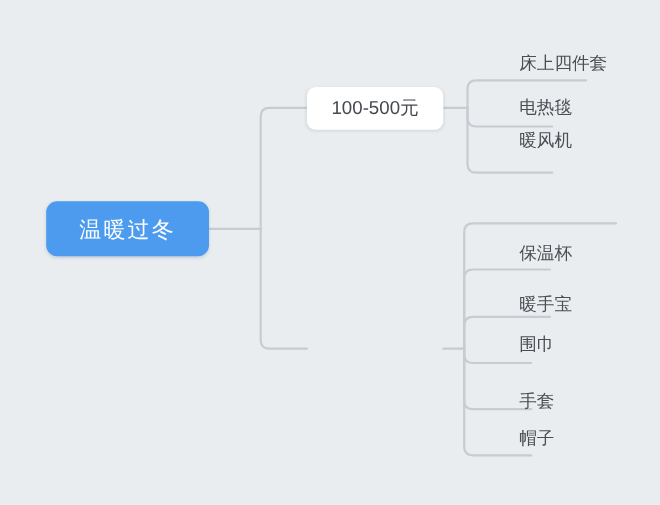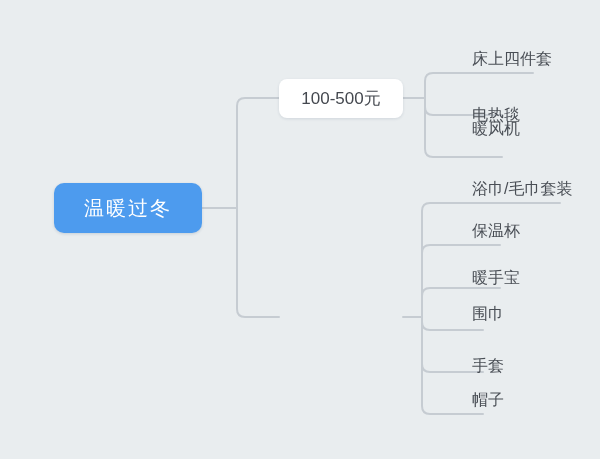--- a/index.html
+++ b/index.html
@@ -17,21 +17,20 @@
     display:flex;align-items:center;justify-content:center;
     box-sizing:border-box;
     cursor:default;
     text-align:right;
   }
   .root-node{
     left:42px;top:183px;width:148px;height:50px;
     background:#4d9bee;border-radius:10px;
     color:#ffffff;font-size:20px;letter-spacing:2px;
     box-shadow:0 1px 3px rgba(40,70,110,.18);
-    margin-left:12px;
   }
   .branch-node{
     width:124px;height:39px;
     background:#ffffff;border-radius:8px;
     color:#44484f;font-size:17px;
     box-shadow:0 1px 3px rgba(40,60,90,.12);
   }
   .branch-node.b0{left:279px;top:79px;}
   .branch-node.b1{left:279px;top:298px;}
   .leaf{
@@ -66,23 +65,22 @@
 
   <div class="node root-node">
     <span>温暖过冬</span>
   </div>
 
   <div class="node branch-node b0">
     <span>100-500元</span>
   </div>
 
   <div class="leaf" style="top:49px">床上四件套</div>
-  <div class="leaf" style="top:105px">电热毯</div>
+  <div class="leaf" style="top:89px">电热毯</div>
   <div class="leaf" style="top:119px">暖风机</div>
 
-  <div class="leaf" style="top:179px">浴巾/毛巾套装</div>
   <div class="leaf" style="top:221px">保温杯</div>
   <div class="leaf" style="top:268px">暖手宝</div>
   <div class="leaf" style="top:304px">围巾</div>
   <div class="leaf" style="top:356px">手套</div>
   <div class="leaf" style="top:390px">帽子</div>
 
 </div>
 
 </body></html>

